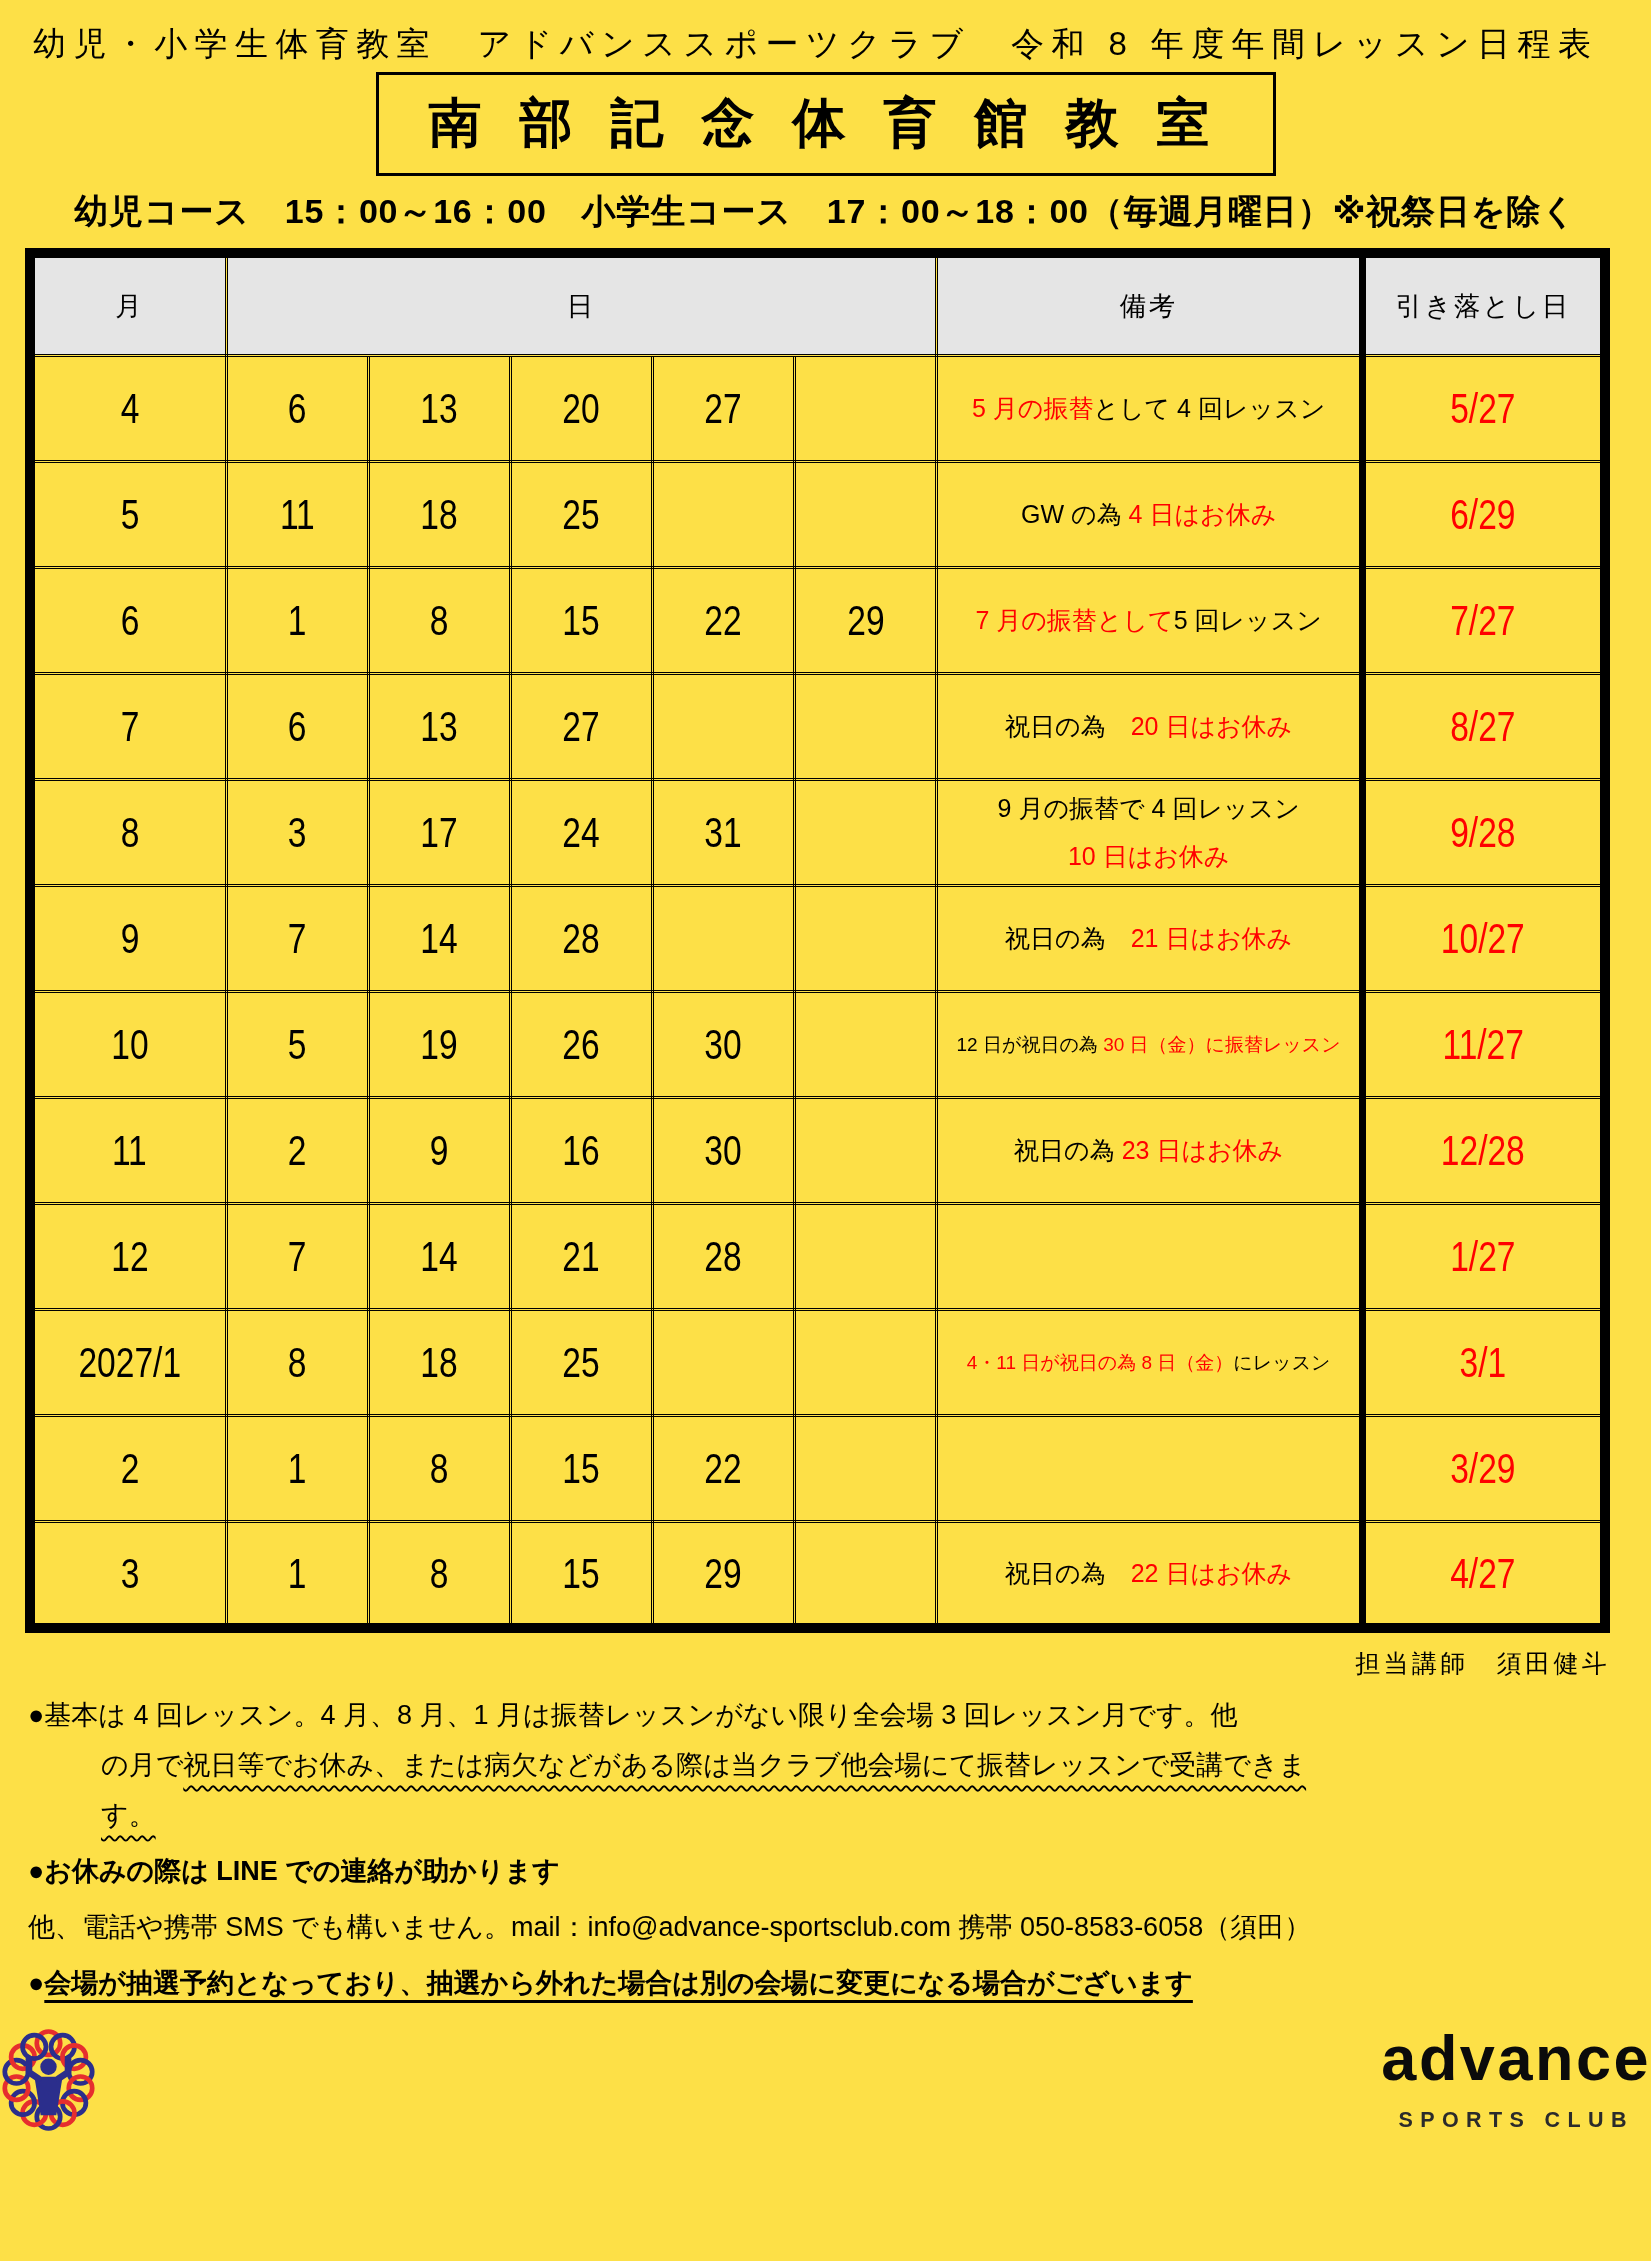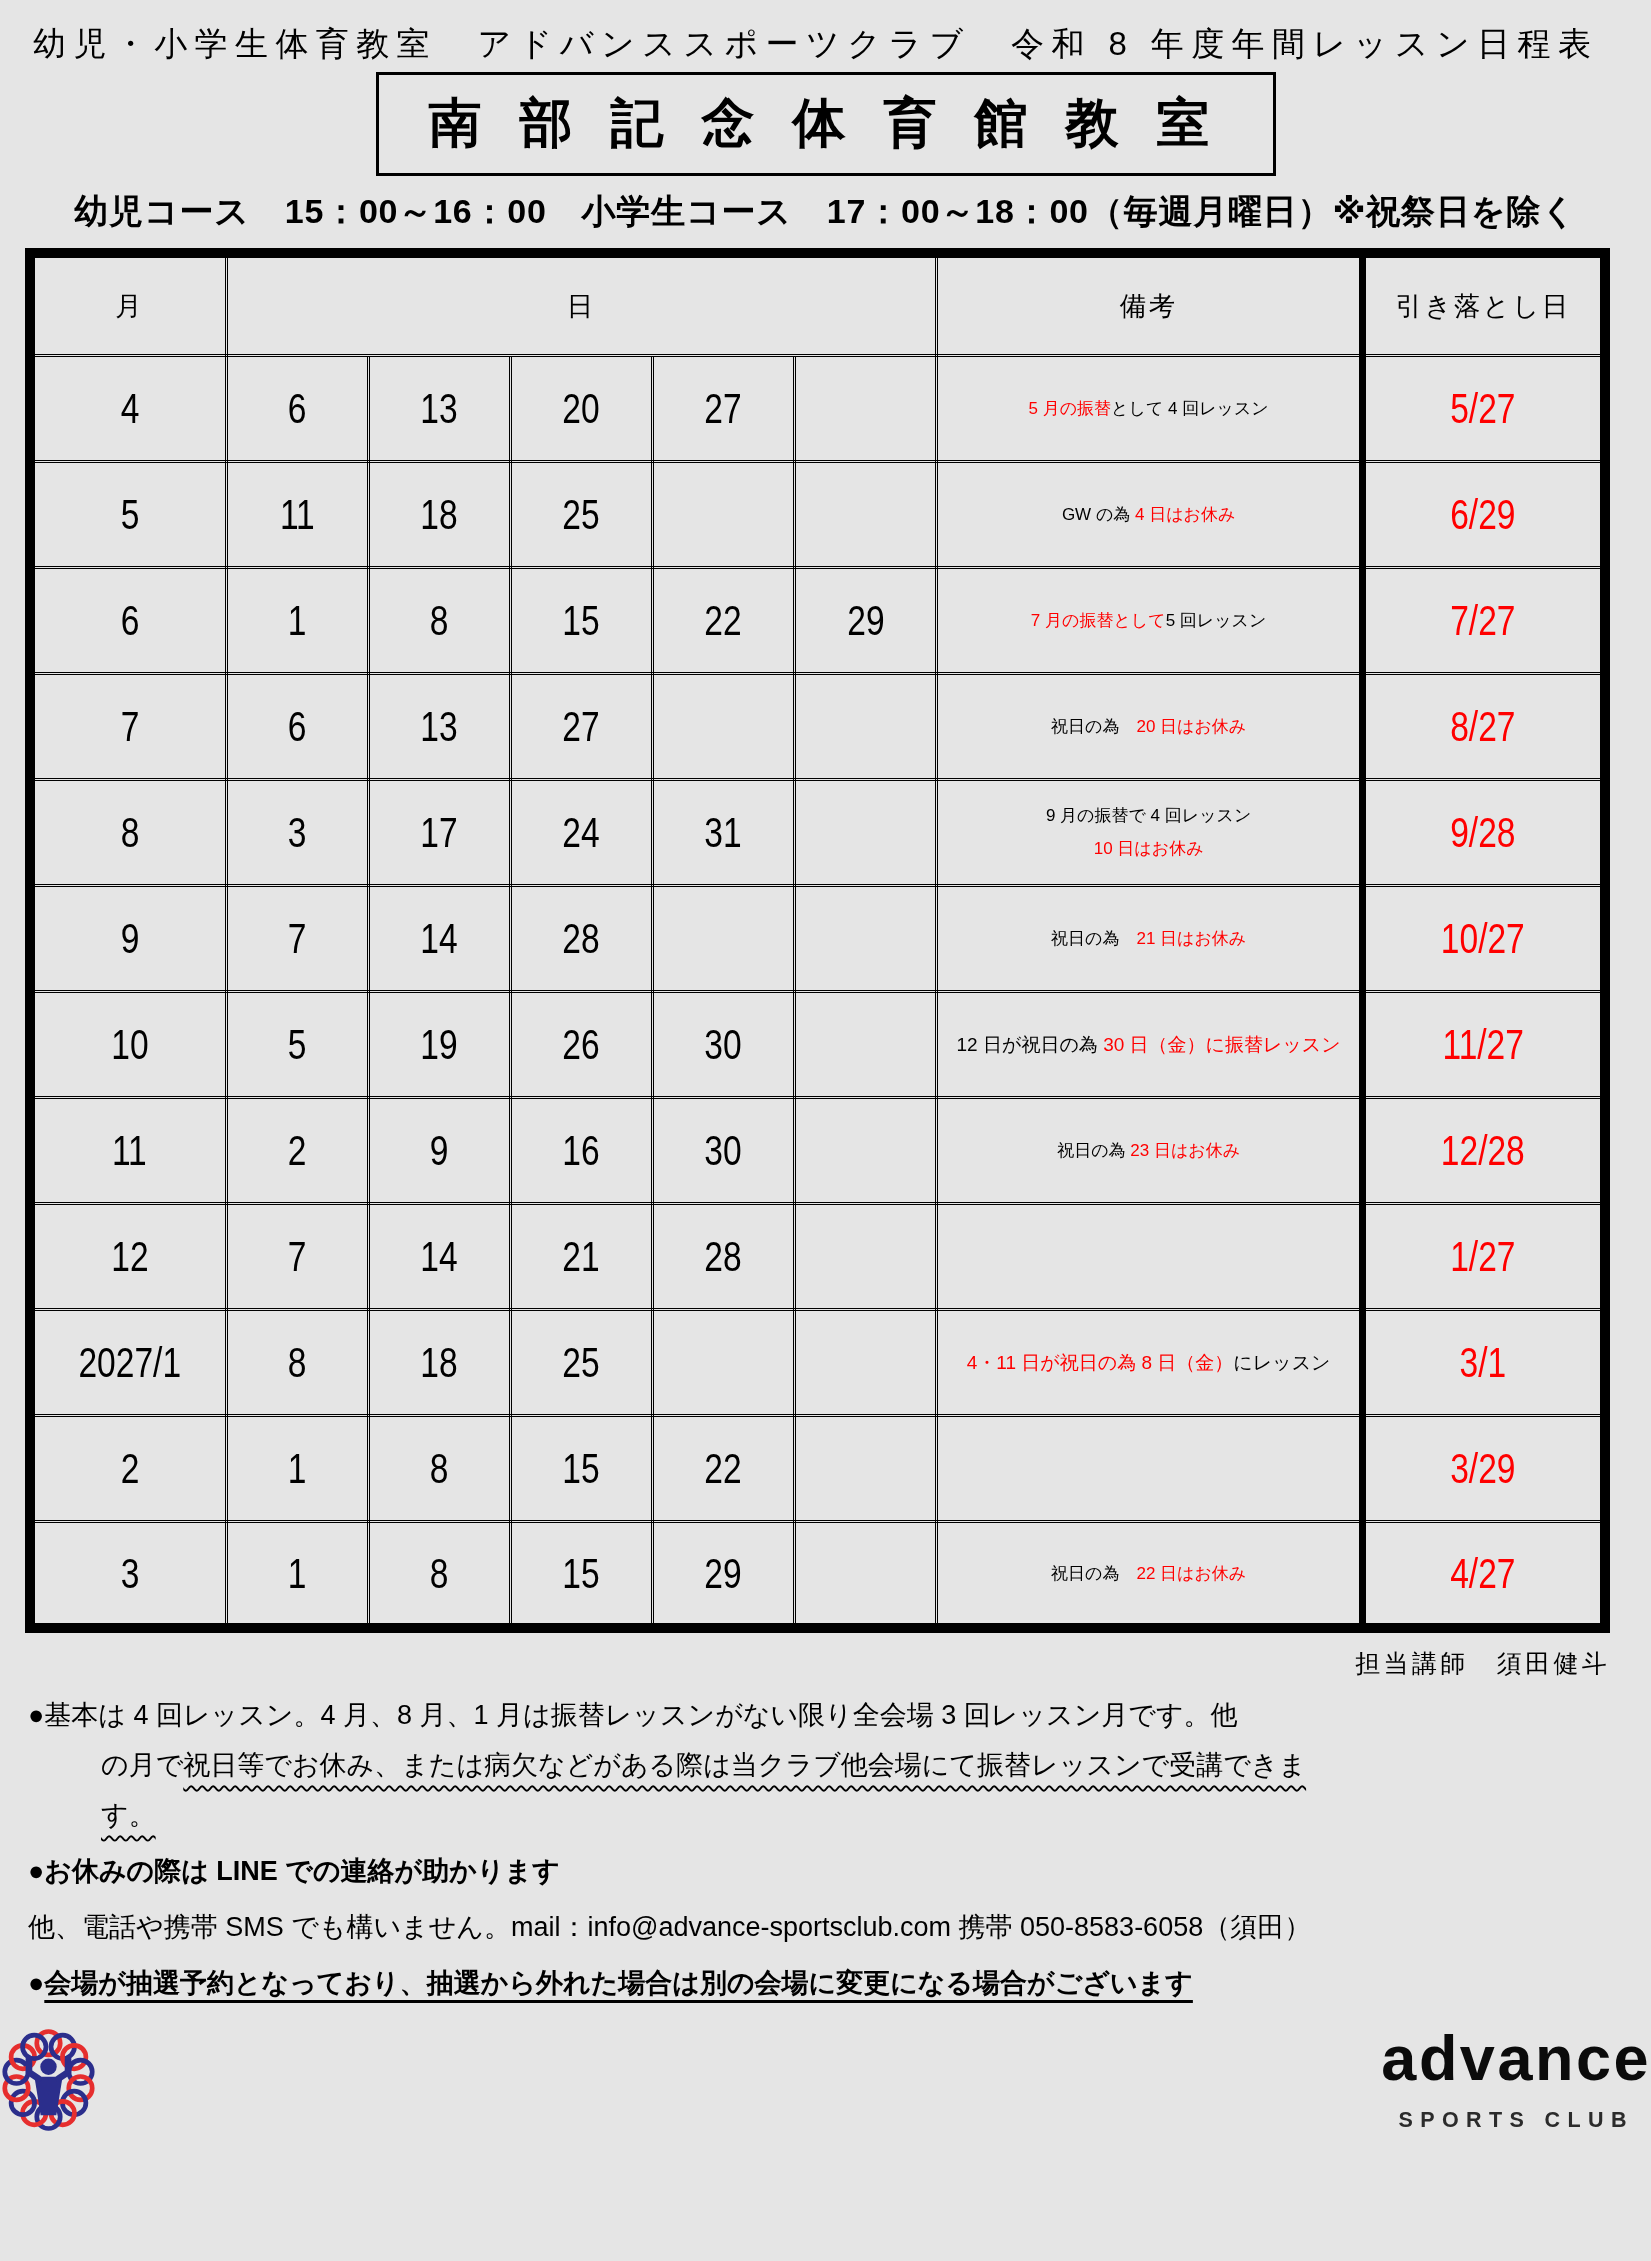--- a/index.html
+++ b/index.html
@@ -1,18 +1,18 @@
 <!DOCTYPE html>
 <html lang="ja" style="font-size:13.2px"><head>
 <meta charset="utf-8">
 <style>
   html,body{margin:0;padding:0;background:#fff;}
   .page{
     position:relative;width:1651px;height:2261px;overflow:hidden;
-    background:#e5e5e5;color:#000;
+    background:#fde047;color:#000;
     font-family:"Liberation Sans","DejaVu Sans",sans-serif;
   }
   .topline{
     margin:21.5px 16.5px 0 33px;font-size:33px;letter-spacing:7.4px;white-space:nowrap;
   }
   .titlebox{
     width:fit-content;margin:5px auto 0;border:3.3px solid #000;
     padding:13.2px 25px 13.2px 50px;font-size:53px;font-weight:bold;
     letter-spacing:38px;white-space:nowrap;
   }
@@ -29,21 +29,21 @@
     overflow:hidden;
   }
   .sched thead th{
     background:#E5E5E5;height:96px;font-size:26.4px;font-weight:normal;letter-spacing:2.5px;
   }
   .sched tbody tr{height:106px;}
   td.mon,td.day{font-size:43px;}
   td.pay{font-size:43px;color:#FF0000;}
   td.pay,th.pay-h{border-left:7.4px solid #000;}
   .cond{display:inline-block;transform:scaleX(0.78);transform-origin:center;white-space:nowrap;}
-  td.rem{font-size:17px;}
+  td.rem{font-size:25px;}
   td.rem.small{font-size:19px;}
   .red{color:#FF0000;}
   td.rem.two-line .seg{display:block;line-height:1.9;}
   .instructor{margin:14px 41px 0 0;text-align:right;font-size:25px;letter-spacing:3.3px;}
   .notes{margin:11.6px 21.5px 0 28px;font-size:27px;line-height:1.84;}
   .note{margin-top:6.6px;}
   .n1{white-space:pre-wrap;padding-left:73px;text-indent:-73px;width:1573px;}
   .wavy{
     text-decoration:underline;text-decoration-style:wavy;
     text-decoration-thickness:1.7px;text-underline-offset:10.7px;

